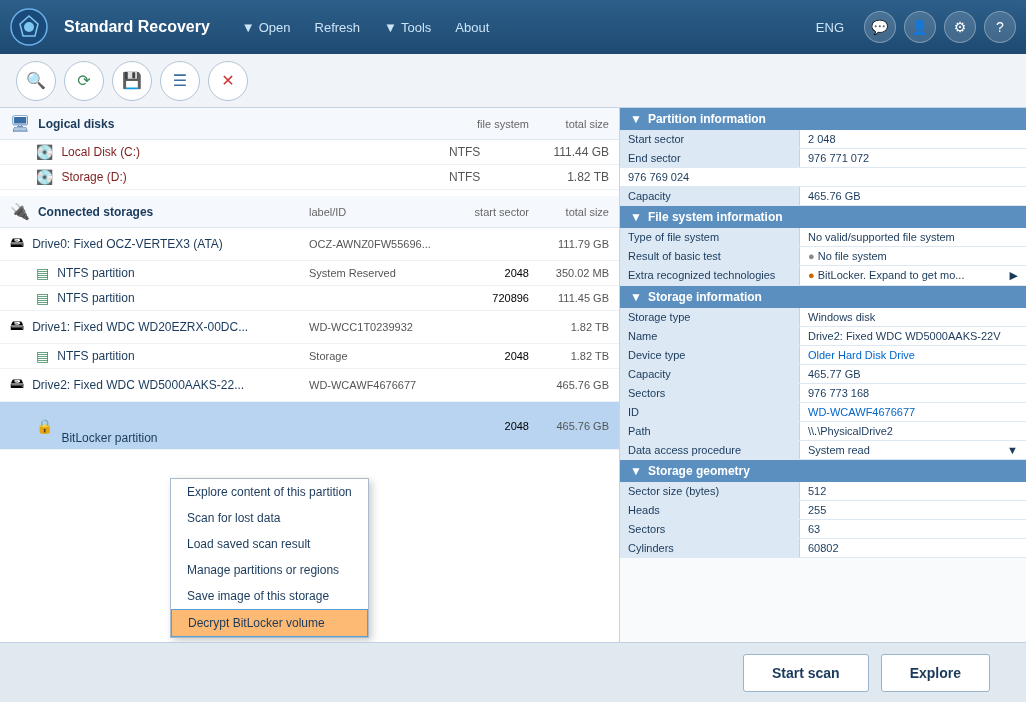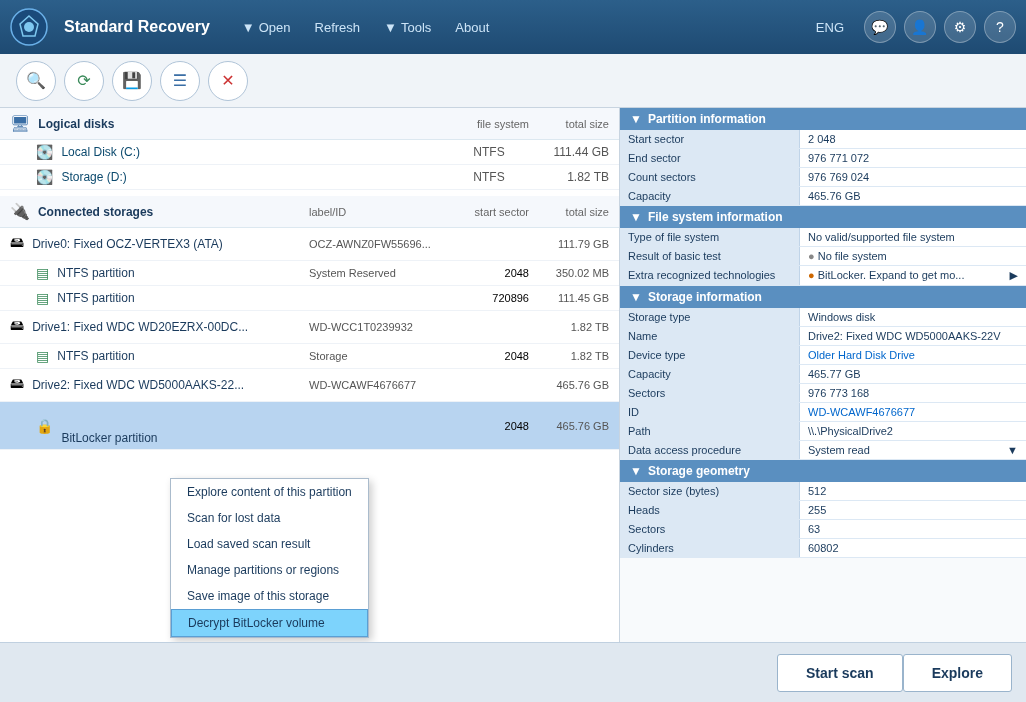--- a/index.html
+++ b/index.html
@@ -132,22 +132,22 @@
     .col-ts { width: 80px; text-align: right; }
 
     
     .disk-item {
       display: flex;
       align-items: center;
       padding: 4px 10px 4px 36px;
       border-bottom: 1px solid #eef2f7;
       cursor: pointer;
     }
-    .disk-name { flex: 1; color: #0c4a6e; }
-    .disk-fs { width: 80px; text-align: center; color: #555; }
+    .disk-name { flex: 1; color: #7f1d1d; }
+    .disk-fs { width: 80px; text-align: left; color: #555; }
     .disk-size { width: 80px; text-align: right; color: #555; }
     .disk-icon { margin-right: 8px; font-size: 14px; }
 
     .storage-item {
       display: flex;
       align-items: center;
       padding: 4px 10px 4px 10px;
       border-bottom: 1px solid #eef2f7;
       cursor: pointer;
     }
@@ -170,21 +170,21 @@
     .ctx-item {
       padding: 6px 16px;
       cursor: pointer;
       color: #1a3a5c;
       font-size: 12px;
       display: flex;
       align-items: center;
       gap: 8px;
       text-align: right;
     }
-    .ctx-item.active { background: #7dd3fc; border: 1px solid #5a9fd4; }
+    .ctx-item.active { background: #fdba74; border: 1px solid #5a9fd4; }
 
     
     #right-panel {
       flex: 1;
       overflow-y: auto;
       background: #f8fafc;
     }
     .info-section-header {
       background: #5a8fc0;
       color: white;
@@ -222,21 +222,22 @@
     .info-value.gray-dot::before { content: '● '; color: #888; }
 
     
     #footer {
       background: #e0e8f0;
       height: 60px;
       border-top: 1px solid #c0d0e0;
       display: flex;
       align-items: center;
       justify-content: flex-end;
-      padding: 0 14px;
+      padding: 0 36px;
+      gap: 12px;
     }
     .footer-btn {
       padding: 10px 28px;
       font-size: 14px;
       font-weight: bold;
       border-radius: 3px;
       cursor: pointer;
       border: 1px solid #9ab4cc;
     }
     .footer-btn.primary {
@@ -401,21 +402,20 @@
     </div>
     <div class="info-row">
       <div class="info-label">Start sector</div>
       <div class="info-value">2 048</div>
     </div>
     <div class="info-row">
       <div class="info-label">End sector</div>
       <div class="info-value">976 771 072</div>
     </div>
     <div class="info-row">
-      <div class="info-label">Count sectors</div>
       <div class="info-value">976 769 024</div>
     </div>
     <div class="info-row">
       <div class="info-label">Capacity</div>
       <div class="info-value">465.76 GB</div>
     </div>
 
     <div class="info-section-header">
       <span>▼</span>
       <span>File system information</span>

